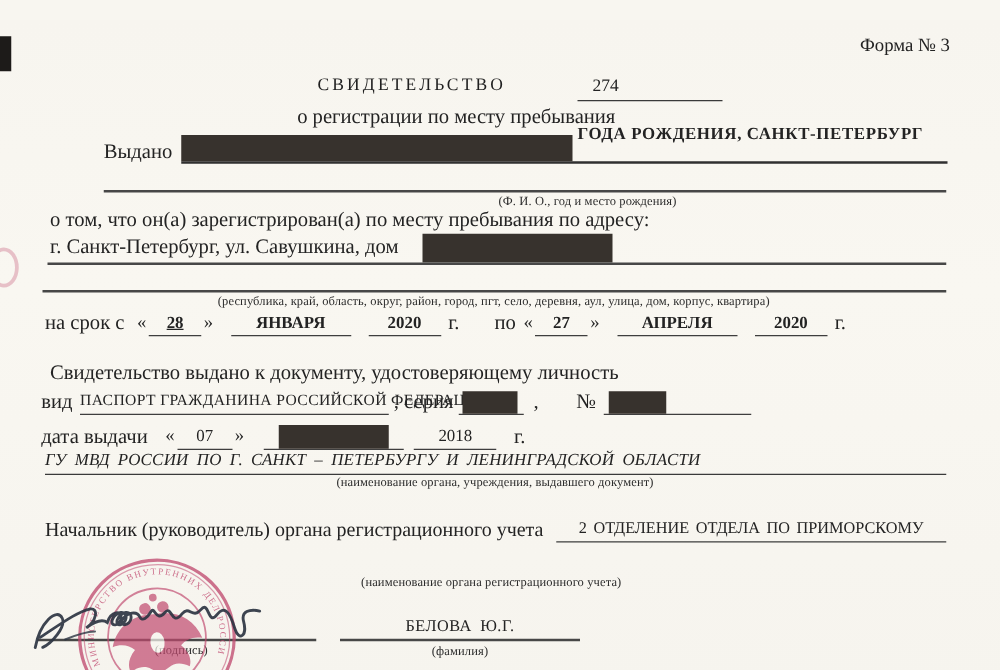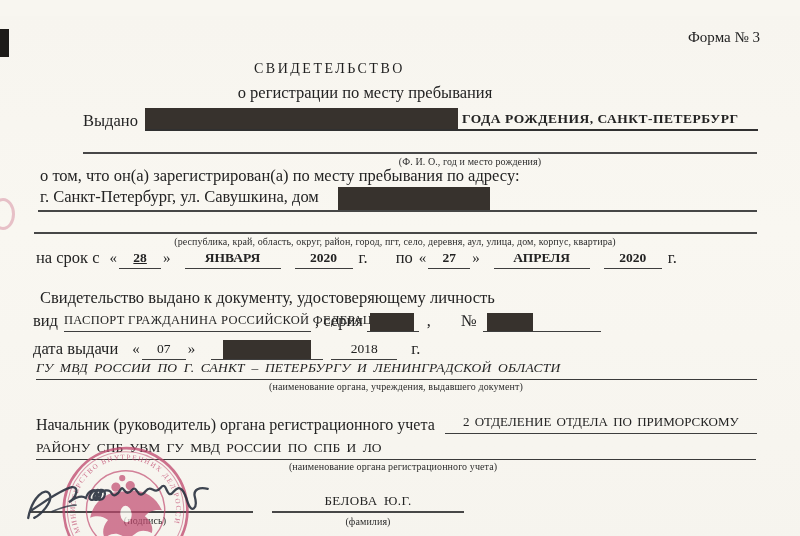--- a/index.html
+++ b/index.html
@@ -33,26 +33,29 @@
 <body>
 
 <div class="page">
 
   <div class="abs" style="left:0;top:13px;width:9px;height:28px;background:#1d1b19;"></div>
   <div class="abs" style="left:-9px;top:182px;width:18px;height:26px;border:3px solid rgba(193,77,112,.32);border-radius:50%;"></div>
 
   <div class="abs" style="left:600px;top:13px;width:160px;text-align:right;font-size:15px;">Форма № 3</div>
 
   <div class="abs title" style="left:254px;top:45px;">СВИДЕТЕЛЬСТВО</div>
+  <div class="abs" style="left:462px;top:46px;width:104px;border-bottom:1.5px solid #3a3a3a;font-size:14px;padding:0 0 2px 12px;">
+    <span>274</span>
+  </div>
   <div class="abs" style="left:130px;top:67px;width:470px;text-align:center;font-size:16.5px;">о регистрации по месту пребывания</div>
 
   <div class="abs body-txt" style="left:83px;top:95px;">Выдано</div>
   <div class="abs" style="left:145px;top:90px;width:613px;height:23px;border-bottom:2px solid #303030;display:flex;align-items:flex-end;">
     <div class="bar" style="width:313px;height:21px;"></div>
-    <div style="font-size:13.5px;font-weight:bold;letter-spacing:.5px;margin-left:4px;padding-bottom:2px;white-space:nowrap;">ГОДА РОЖДЕНИЯ, САНКТ-ПЕТЕРБУРГ</div>
+    <div style="font-size:13.5px;font-weight:bold;letter-spacing:.5px;margin-left:4px;padding-bottom:14px;white-space:nowrap;">ГОДА РОЖДЕНИЯ, САНКТ-ПЕТЕРБУРГ</div>
   </div>
   <div class="rule" style="left:83px;top:136px;width:674px;height:2px;"></div>
   <div class="caption" style="left:300px;top:140px;width:340px;">(Ф. И. О., год и место рождения)</div>
 
   <div class="abs body-txt" style="left:40px;top:150px;">о том, что он(а) зарегистрирован(а) по месту пребывания по адресу:</div>
   <div class="abs body-txt" style="left:40px;top:171px;">г. Санкт-Петербург, ул. Савушкина, дом</div>
   <div class="abs bar" style="left:338px;top:171px;width:152px;height:23px;"></div>
   <div class="rule" style="left:38px;top:194px;width:719px;"></div>
   <div class="rule" style="left:34px;top:216px;width:723px;"></div>
   <div class="caption" style="left:145px;top:220px;width:500px;">(республика, край, область, округ, район, город, пгт, село, деревня, аул, улица, дом, корпус, квартира)</div>
@@ -122,21 +125,20 @@
 
   <div class="abs" style="left:36px;top:344px;width:721px;border-bottom:1.5px solid #3a3a3a;font-size:13.5px;word-spacing:3px;letter-spacing:.2px;padding-bottom:3px;font-style:italic;">ГУ МВД РОССИИ ПО Г. САНКТ – ПЕТЕРБУРГУ И ЛЕНИНГРАДСКОЙ ОБЛАСТИ</div>
   <div class="caption" style="left:146px;top:365px;width:500px;">(наименование органа, учреждения, выдавшего документ)</div>
 
   <div class="row" style="left:36px;top:398px;width:721px;height:20px;">
     <span style="font-size:16px;white-space:nowrap;margin-right:10px;">Начальник (руководитель) органа регистрационного учета</span>
     <span class="seg" style="flex:1;">
       <span class="v" style="font-size:13px;word-spacing:2px;padding-bottom:3px;">2 ОТДЕЛЕНИЕ ОТДЕЛА ПО ПРИМОРСКОМУ</span>
     </span>
   </div>
-  <div class="abs" style="left:36px;top:424px;width:720px;border-bottom:1.5px solid #3a3a3a;font-size:13.5px;word-spacing:3px;padding-bottom:3px;">РАЙОНУ СПБ УВМ ГУ МВД РОССИИ ПО СПБ И ЛО</div>
   <div class="caption" style="left:143px;top:445px;width:500px;">(наименование органа регистрационного учета)</div>
 
   <div class="rule" style="left:30px;top:495px;width:223px;"></div>
   <div class="caption" style="left:75px;top:499px;width:140px;">(подпись)</div>
   <div class="abs" style="left:272px;top:477px;width:192px;text-align:center;font-size:13px;word-spacing:3px;letter-spacing:.4px;">БЕЛОВА Ю.Г.</div>
   <div class="rule" style="left:272px;top:495px;width:192px;"></div>
   <div class="caption" style="left:292px;top:500px;width:152px;">(фамилия)</div>
 
   <div class="stamp-wrap">
     <svg width="140" height="140" viewBox="0 0 136 136" xmlns="http://www.w3.org/2000/svg">

